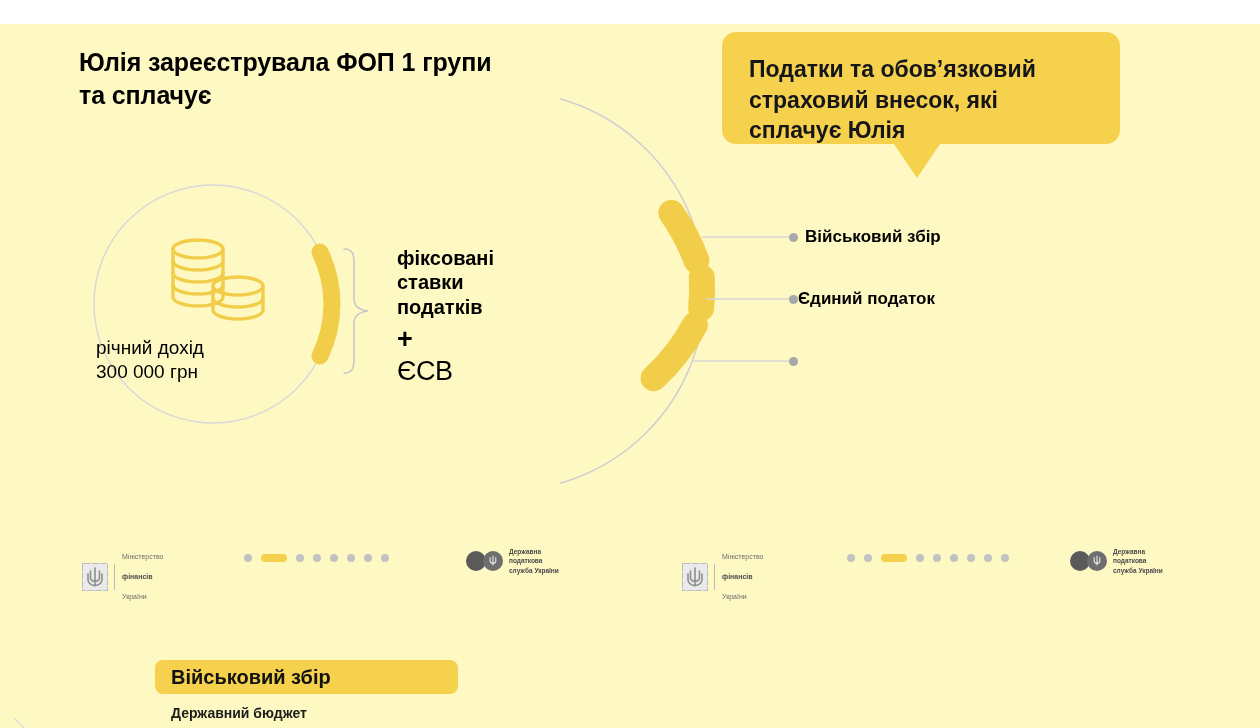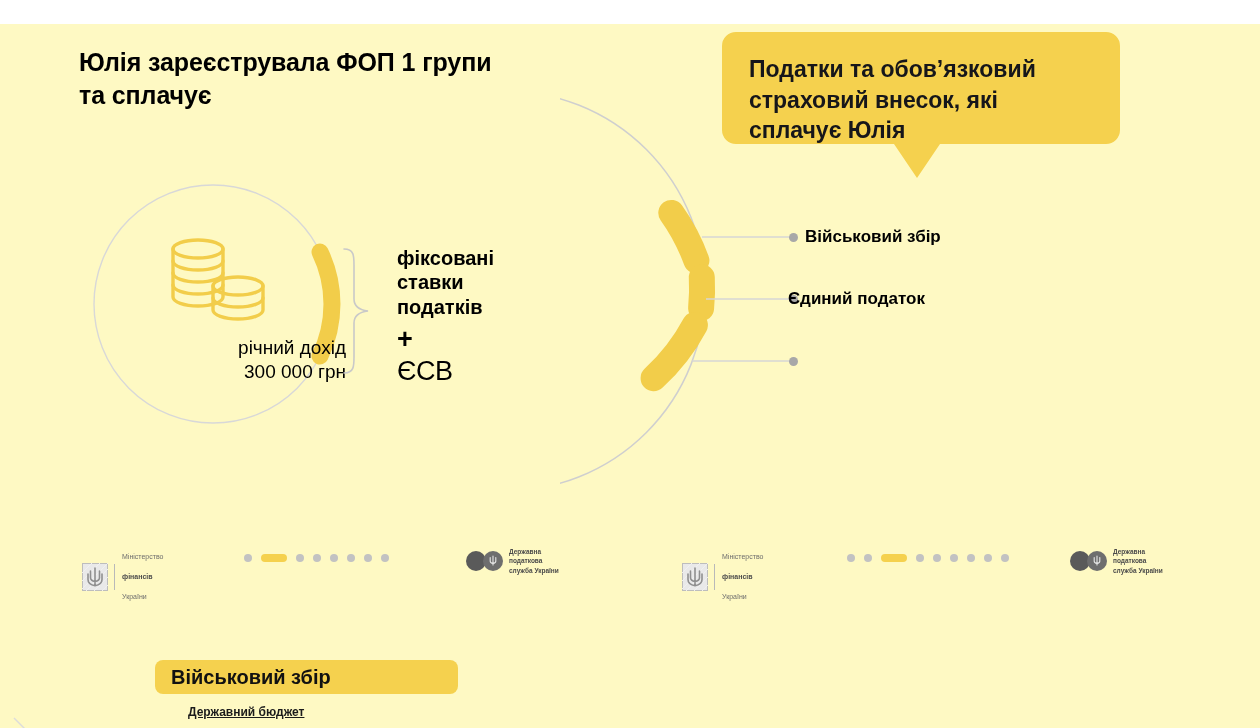--- a/index.html
+++ b/index.html
@@ -70,21 +70,21 @@
     left: 80px;
     top: 50px;
     width: 104px;
     height: 92px;
   }
   .circle-caption {
     position: absolute;
     left: 10px;
     top: 152px;
     width: 250px;
-    text-align: right;
+    text-align: left;
     font-size: 19px;
     font-weight: normal;
     line-height: 1.28;
     color: #000;
     white-space: pre-line;
   }
 
   .brace {
     position: absolute;
     left: 252px;
@@ -197,26 +197,25 @@
     align-items: center;
   }
   .bottom-chip-label {
     margin-left: 16px;
     font-size: 20px;
     font-weight: bold;
     color: #111;
   }
   .bottom-sub {
     position: absolute;
-    left: 188px;
+    left: 171px;
     top: 681px;
-    font-size: 12px;
+    font-size: 14px;
     font-weight: bold;
     color: #1b1b1b;
-    text-decoration: underline;
   }
   .corner-line { position: absolute; left: 0; top: 686px; }
 </style>
 </head>
 <body>
 
 <div id="slide">
 
   <div class="heading-left">Юлія зареєструвала ФОП 1 групи
 та сплачує</div>
@@ -278,21 +277,21 @@
 
       <line x1="142" y1="153" x2="229" y2="153" stroke="#d6d6d6" stroke-width="1.4"></line>
       <line x1="146" y1="215" x2="229" y2="215" stroke="#d6d6d6" stroke-width="1.4"></line>
       <line x1="132" y1="277" x2="229" y2="277" stroke="#d6d6d6" stroke-width="1.4"></line>
     </svg>
 
     <span class="legend-dot" style="left:229px; top:148.5px;"></span>
     <div class="legend-item" style="left:245px; top:142px;">Військовий збір</div>
 
     <span class="legend-dot" style="left:229px; top:210.5px;"></span>
-    <div class="legend-item" style="left:228px; top:204px;">Єдиний податок</div>
+    <div class="legend-item" style="left:238px; top:204px;">Єдиний податок</div>
 
     <span class="legend-dot" style="left:229px; top:272.5px;"></span>
   </div>
 
   <div class="footer" style="left:82px; top:518px; width:490px;">
     <div class="logo-mf">
       <svg class="mf-mark" viewBox="0 0 26 28">
         <rect x="0.5" y="0.5" width="25" height="27" fill="#e9e9e9" stroke="#bdbdbd" stroke-width="1"></rect>
         <g stroke="#f0f0f0" stroke-width="1">
           <line x1="0" y1="10" x2="16" y2="-6"></line>

